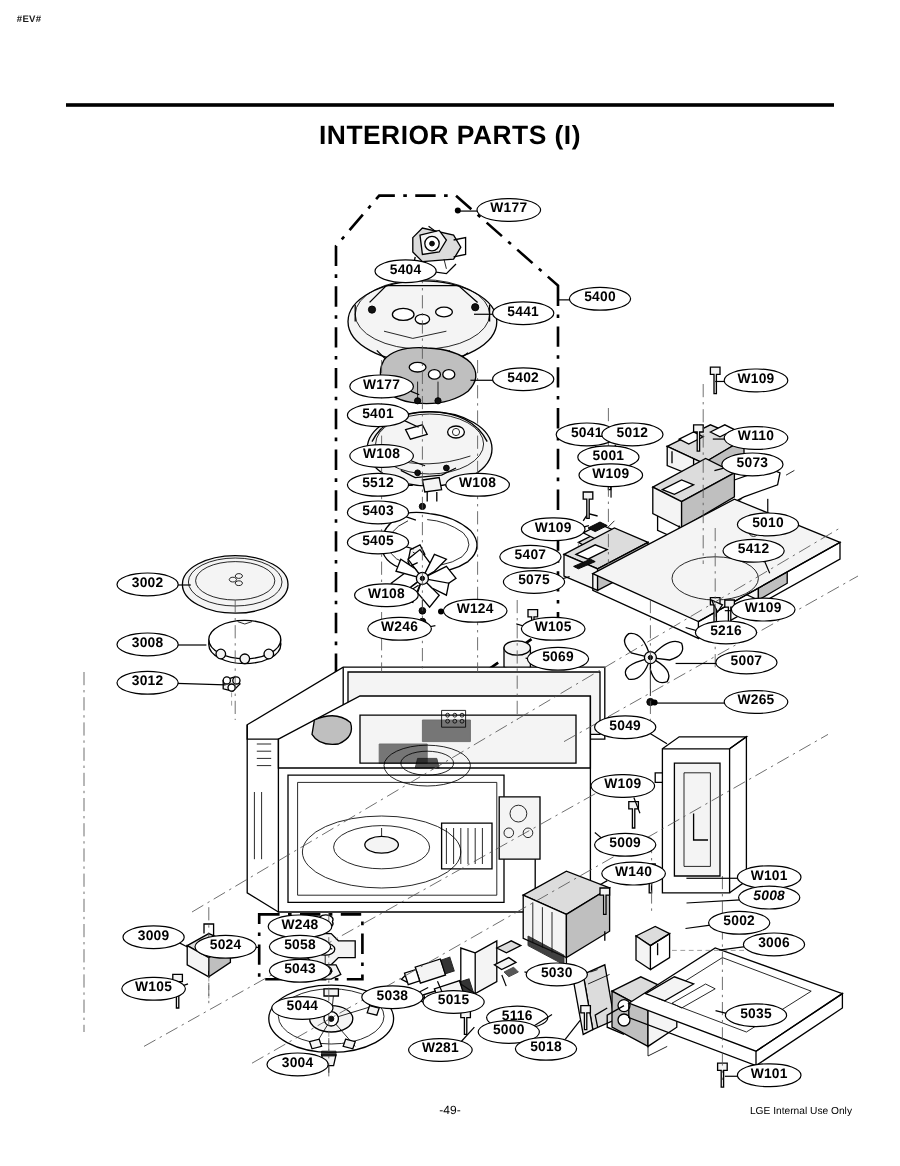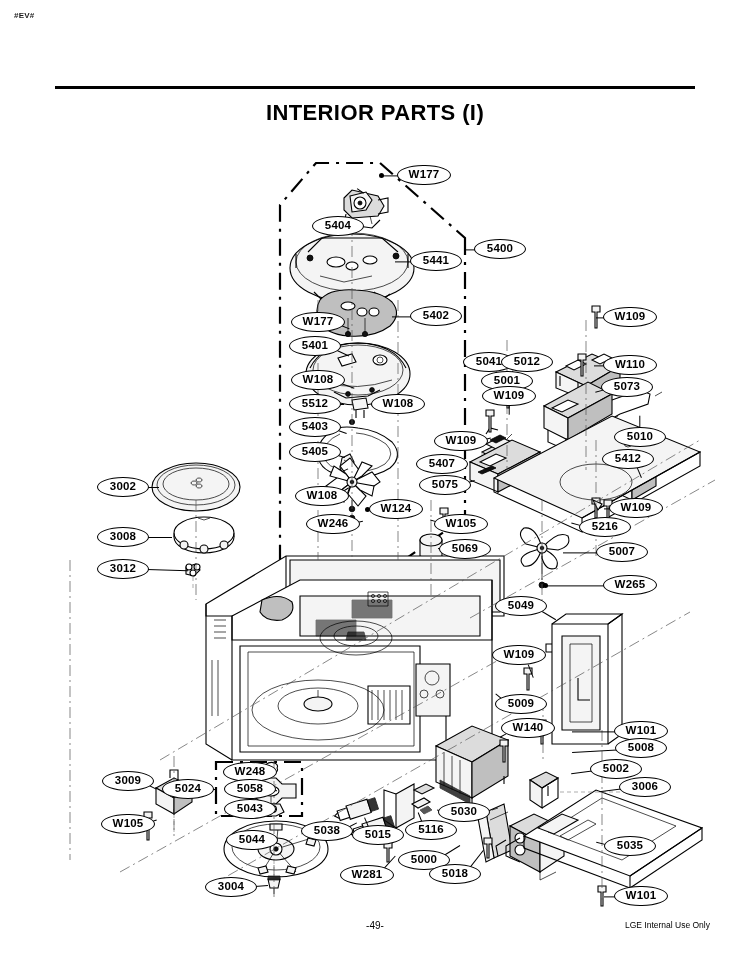--- a/index.html
+++ b/index.html
@@ -646,21 +646,21 @@
       <div class="callout" style="left: 521px; top: 606px;">5049</div>
       <div class="leader" style="left: 528.052px; top: 663.567px; width: 14.4327px; transform: rotate(68.6294deg);"></div>
       <div class="callout w" style="left: 519px; top: 655px;">W109</div>
       <div class="leader" style="left: 502.487px; top: 698.174px; width: 8.15608px; transform: rotate(-140.711deg);"></div>
       <div class="callout" style="left: 521px; top: 704px;">5009</div>
       <div class="leader" style="left: 506.35px; top: 732.51px; width: 7.21653px; transform: rotate(150.642deg);"></div>
       <div class="callout w" style="left: 528px; top: 728px;">W140</div>
       <div class="leader" style="left: 616.16px; top: 731px; width: 44.16px; transform: rotate(180deg);"></div>
       <div class="callout w" style="left: 641px; top: 731px;">W101</div>
       <div class="leader" style="left: 617.12px; top: 748.532px; width: 45.2531px; transform: rotate(176.682deg);"></div>
-      <div class="callout" style="left: 641px; top: 748px;">5008</div>
+      <div class="callout" style="left: 641px; top: 748px; font-style: italic;">5008</div>
       <div class="leader" style="left: 592.299px; top: 770.243px; width: 20.8493px; transform: rotate(172.235deg);"></div>
       <div class="callout" style="left: 616px; top: 769px;">5002</div>
       <div class="leader" style="left: 621.29px; top: 788.216px; width: 21.8207px; transform: rotate(172.405deg);"></div>
       <div class="callout" style="left: 645px; top: 787px;">3006</div>
       <div class="leader" style="left: 606.794px; top: 843.769px; width: 10.5174px; transform: rotate(-165.964deg);"></div>
       <div class="callout" style="left: 630px; top: 846px;">5035</div>
       <div class="leader" style="left: 616.16px; top: 896px; width: 12.16px; transform: rotate(180deg);"></div>
       <div class="callout w" style="left: 641px; top: 896px;">W101</div>
       <div class="leader" style="left: 149.395px; top: 785.114px; width: 8.30487px; transform: rotate(26.5651deg);"></div>
       <div class="callout" style="left: 128px; top: 781px; text-align: center;">3009</div>
@@ -670,29 +670,29 @@
       <div class="callout" style="left: 188px; top: 789px;">5024</div>
       <div class="leader" style="left: 274.84px; top: 772px; width: 0.84px; transform: rotate(0deg);"></div>
       <div class="callout w" style="left: 250px; top: 772px;">W248</div>
       <div class="leader" style="left: 273.855px; top: 789.68px; width: 3.41126px; transform: rotate(4.23639deg);"></div>
       <div class="callout" style="left: 250px; top: 789px;">5058</div>
       <div class="leader" style="left: 273.92px; top: 809px; width: 3.08px; transform: rotate(0deg);"></div>
       <div class="callout" style="left: 250px; top: 809px;">5043</div>
       <div class="leader" style="left: 233.92px; top: 840px; width: 11.08px; transform: rotate(0deg);"></div>
       <div class="callout" style="left: 210px; top: 840px; margin-left: 16px;">5044</div>
       <div class="leader" style="left: 254.842px; top: 886.256px; width: 13.3503px; transform: rotate(-4.63546deg);"></div>
-      <div class="callout" style="left: 231px; top: 887px;">3004</div>
+      <div class="callout" style="left: 248px; top: 887px;">3004</div>
       <div class="leader" style="left: 348.222px; top: 826.756px; width: 9.53579px; transform: rotate(-27.4744deg);"></div>
       <div class="callout" style="left: 327px; top: 831px;">5038</div>
       <div class="leader" style="left: 368.718px; top: 826.521px; width: 10.5988px; transform: rotate(-112.834deg);"></div>
       <div class="callout" style="left: 378px; top: 835px;">5015</div>
       <div class="leader" style="left: 383.749px; top: 868.206px; width: 16.7542px; transform: rotate(-47.6026deg);"></div>
       <div class="callout w" style="left: 367px; top: 875px;">W281</div>
       <div class="leader" style="left: 422.33px; top: 821.426px; width: 9.57231px; transform: rotate(-111.251deg);"></div>
-      <div class="callout" style="left: 431px; top: 830px;">5116</div>
+      <div class="callout" style="left: 431px; top: 848px;">5116</div>
       <div class="leader" style="left: 440.794px; top: 809.769px; width: 3.85145px; transform: rotate(-165.964deg);"></div>
       <div class="callout" style="left: 464px; top: 812px;">5030</div>
       <div class="leader" style="left: 444.284px; top: 855.124px; width: 19.1311px; transform: rotate(-32.0054deg);"></div>
       <div class="callout" style="left: 424px; top: 860px;">5000</div>
       <div class="leader" style="left: 469.778px; top: 866.766px; width: 21.9858px; transform: rotate(-51.8428deg);"></div>
       <div class="callout" style="left: 455px; top: 874px;">5018</div>
     </div>
 
   <div id="footer">
     <div id="page-number">-49-</div>

